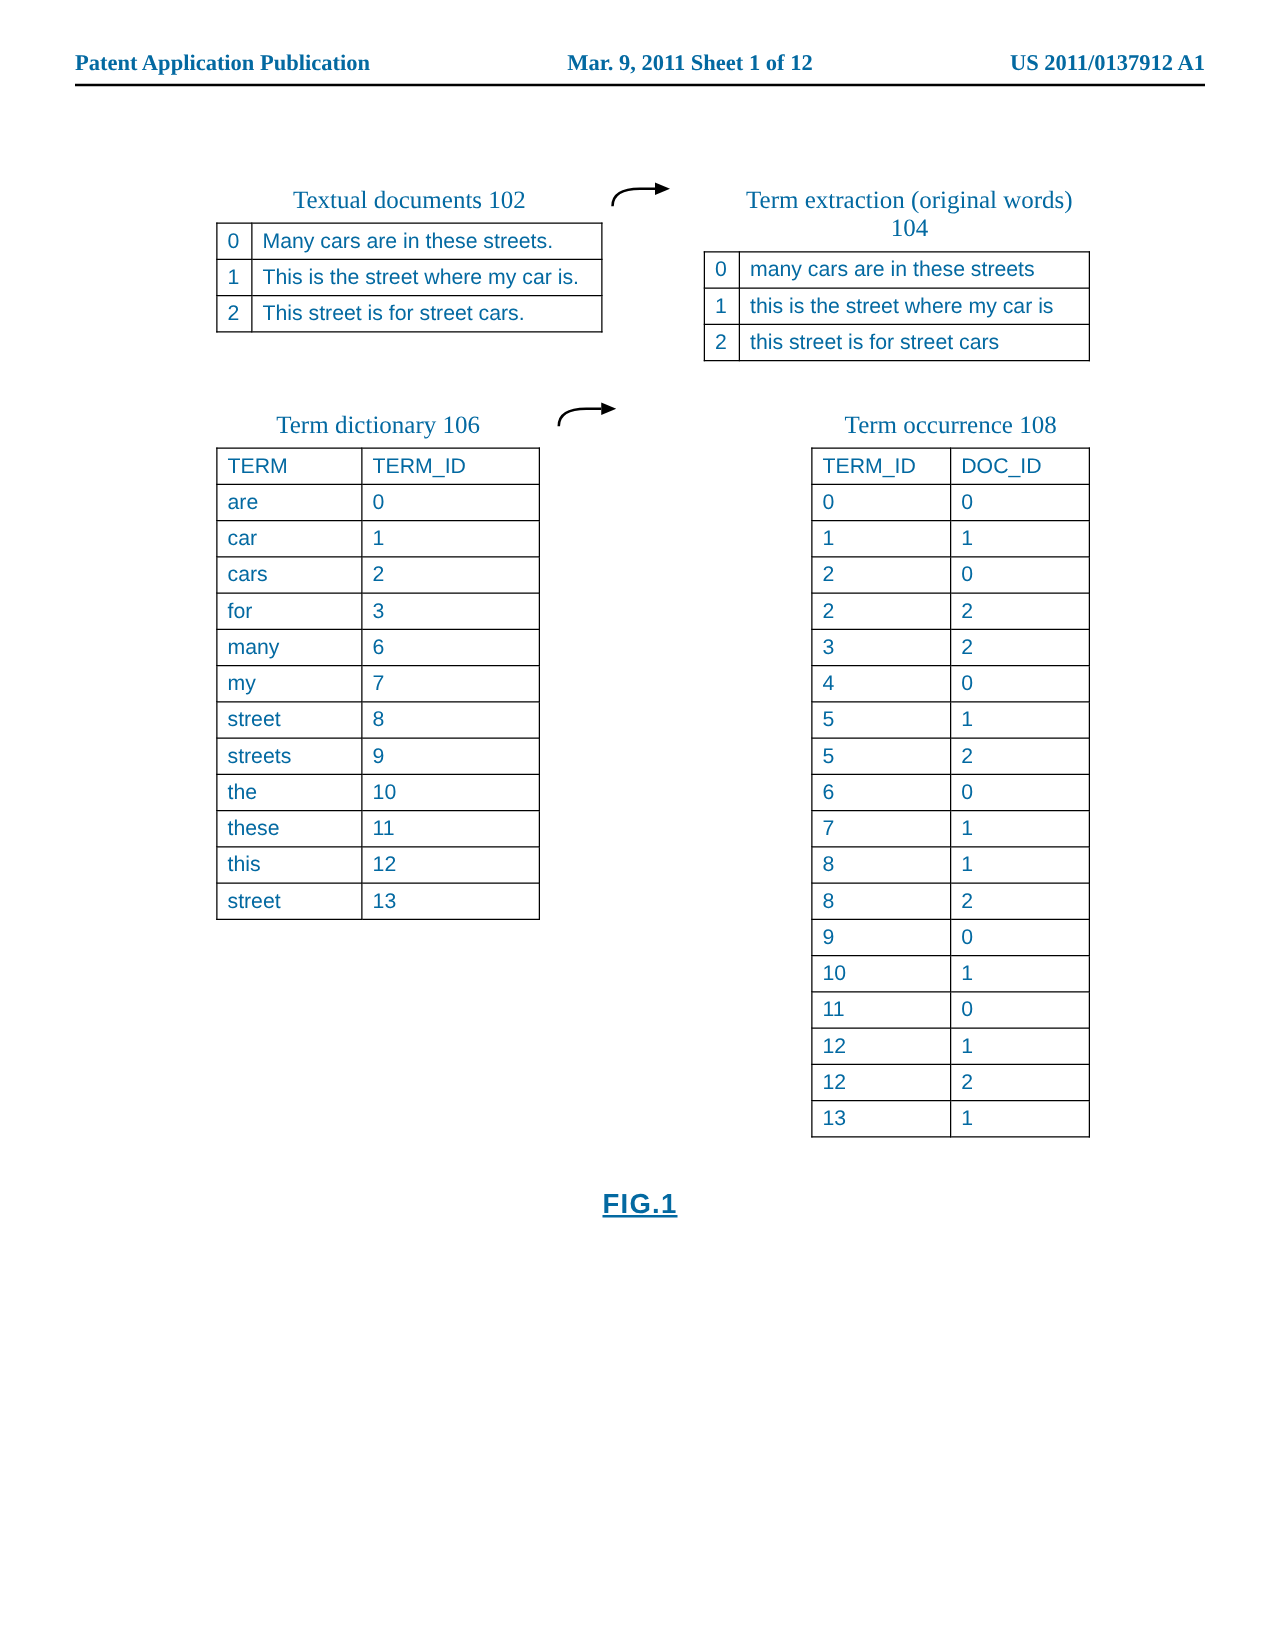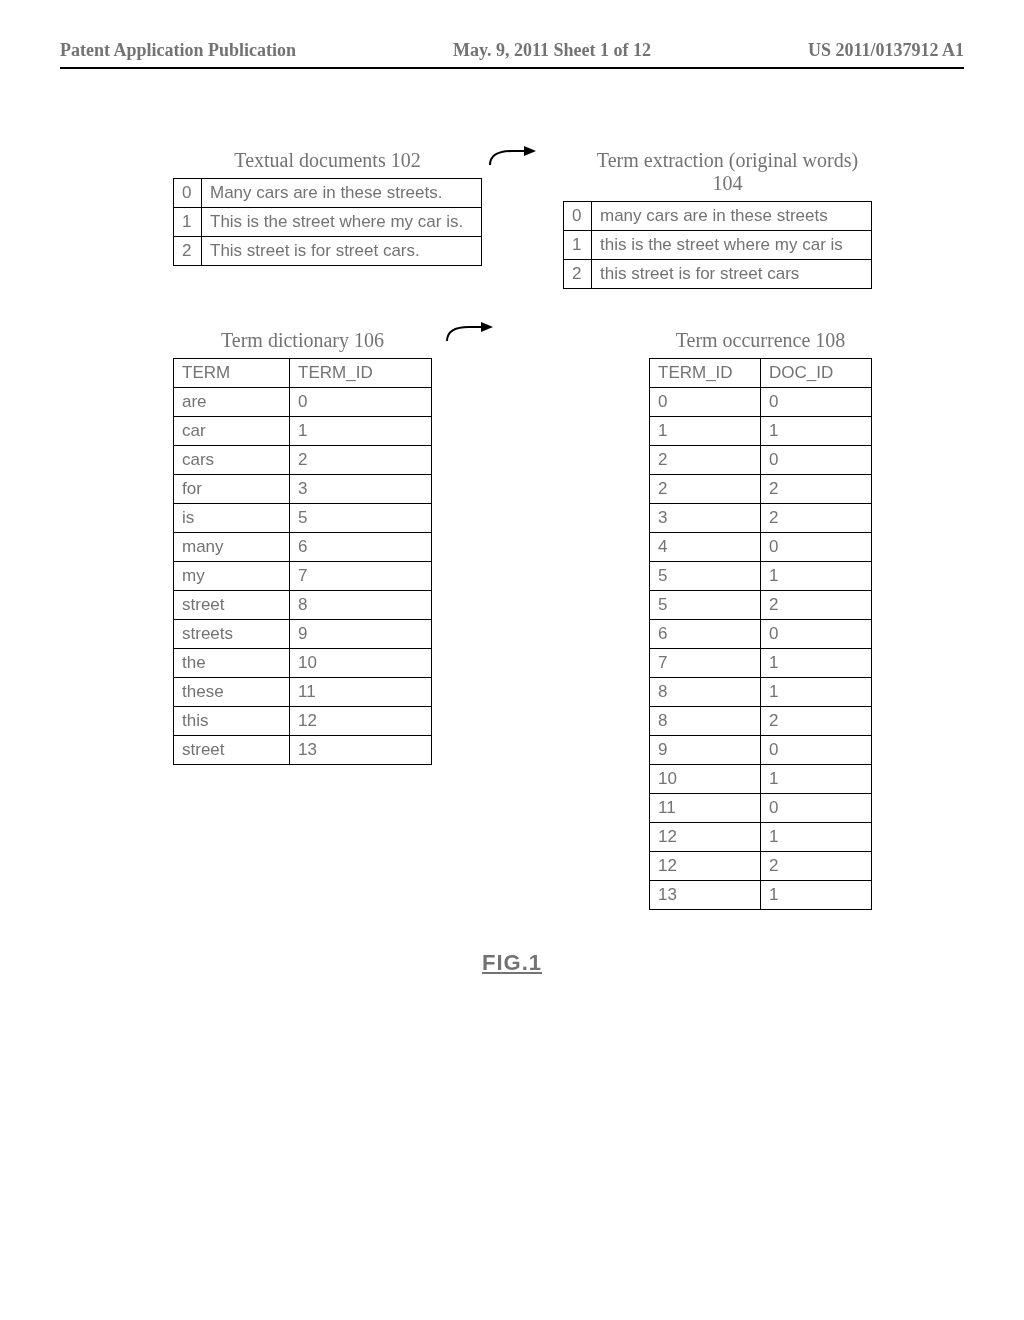--- a/index.html
+++ b/index.html
@@ -9,21 +9,21 @@
     background: #f0f0f0;
     font-family: "Times New Roman", Times, serif;
     width: 1024px;
   }
   .page {
     width: 1024px;
     height: 1320px;
     background: #fff;
     position: relative;
     padding: 40px 60px;
-    color: #737373;
+    color: #0369a1;
   }
   .header {
     display: flex;
     justify-content: space-between;
     font-size: 18px;
     font-weight: bold;
     border-bottom: 2px solid #000;
     padding-bottom: 6px;
     margin-bottom: 80px;
   }
@@ -62,21 +62,21 @@
     text-decoration: underline;
   }
 </style>
 </head>
 <body>
 
 <div class="page">
 
   <div class="header">
     <span>Patent Application Publication</span>
-    <span>May. 9, 2011   Sheet 1 of 12</span>
+    <span>Mar. 9, 2011   Sheet 1 of 12</span>
     <span>US 2011/0137912 A1</span>
   </div>
 
   <div class="figure-area">
 
     <div class="row">
       <div class="arrow">
         <svg class="arrow-svg" viewBox="0 0 60 28">
           <path d="M 8 20 Q 8 6 30 6 L 42 6" stroke="#000" stroke-width="2" fill="none"></path>
           <path d="M 42 1 L 54 6 L 42 11 Z" fill="#000"></path>
@@ -152,24 +152,20 @@
               </tr>
               <tr>
                 <td>cars</td>
                 <td>2</td>
               </tr>
               <tr>
                 <td>for</td>
                 <td>3</td>
               </tr>
               <tr>
-                <td>is</td>
-                <td>5</td>
-              </tr>
-              <tr>
                 <td>many</td>
                 <td>6</td>
               </tr>
               <tr>
                 <td>my</td>
                 <td>7</td>
               </tr>
               <tr>
                 <td>street</td>
                 <td>8</td>

